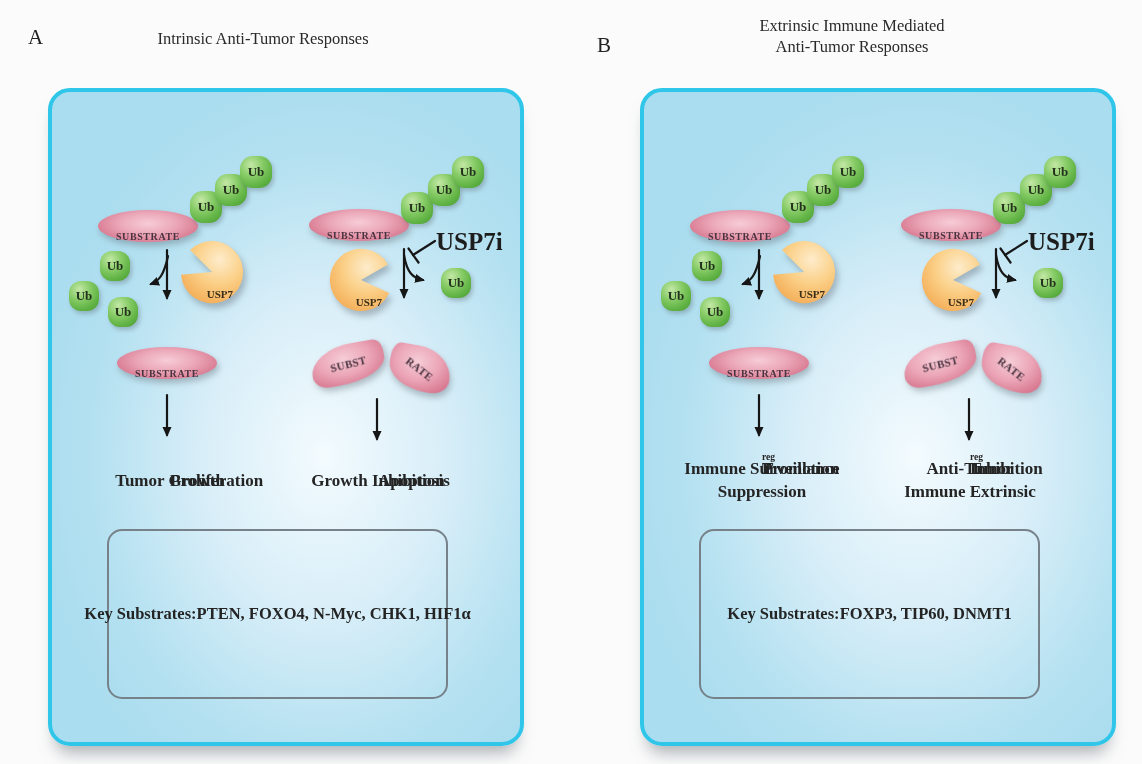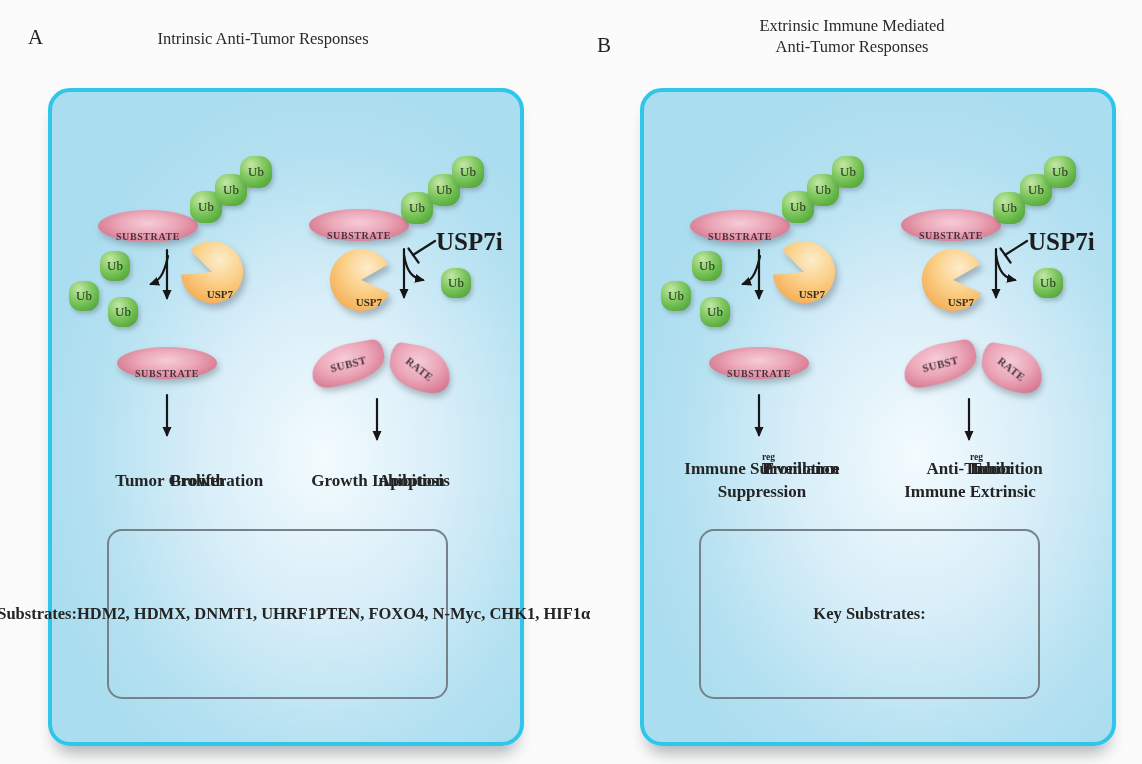--- a/index.html
+++ b/index.html
@@ -24,21 +24,21 @@
     display:flex;align-items:flex-end;justify-content:center;
     filter:drop-shadow(2px 4px 3px rgba(90,100,110,.4));
   }
   .substrate span{position:static;font-size:10px;font-weight:bold;letter-spacing:.6px;color:#4a3340;}
   .ub{
     width:32px;height:32px;border-radius:40%;
     background:radial-gradient(circle at 35% 28%, #c4e8a6 0%, #86cb66 38%, #5fb243 70%, #4a9a33 100%);
     display:flex;align-items:center;justify-content:center;
     filter:drop-shadow(2px 3px 2px rgba(90,100,110,.35));
   }
-  .ub span{position:static;font-size:13px;font-weight:normal;color:#23301c;}
+  .ub span{position:static;font-size:13px;font-weight:bold;color:#23301c;}
   .ub.small{width:30px;height:30px;}
   .pacman{width:66px;height:66px;filter:drop-shadow(3px 5px 3px rgba(90,100,110,.4));}
   .pacman svg{position:absolute;left:0;top:0;}
   .usp7-label{left:0;right:12px;bottom:5px;text-align:right;font-size:11px;font-weight:bold;color:#3a2d18;}
   .usp7i-label{font-size:25px;font-weight:bold;color:#1d1d1d;}
   .cleave{
     background:radial-gradient(ellipse at 45% 35%, #f6ccd7 0%, #eba6b7 45%, #d97b93 80%, #cc6a84 100%);
     display:flex;align-items:center;justify-content:center;
     filter:drop-shadow(2px 4px 3px rgba(90,100,110,.4));
   }
@@ -182,21 +182,20 @@
         <span></span>
         <sub></sub>
         <span>Apoptosis</span>
       </div>
     <div>Growth Inhibition</div>
     <div></div>
   </div>
 
   <div class="keybox">
     <div>Key Substrates:</div>
-    <div>HDM2, HDMX, DNMT1, UHRF1</div>
     <div>PTEN, FOXO4, N-Myc, CHK1, HIF1α</div>
   </div>
 </div>
 
 <div class="panel" style="left:640px;top:88px">
   <svg class="arrows" width="468" height="650">
     <g stroke="#161616" stroke-width="2.2" fill="none" stroke-linecap="round">
       <path d="M115,158 L115,206" marker-end="url(#ah)"></path>
       <path d="M116,164 C112,183 107,189 99,192" marker-end="url(#ah)"></path>
       <path d="M115,303 L115,343" marker-end="url(#ah)"></path>
@@ -281,16 +280,17 @@
         <span>T</span>
         <sub>reg</sub>
         <span>Inhibition</span>
       </div>
     <div>Anti-Tumor</div>
     <div>Immune Extrinsic</div>
   </div>
 
   <div class="keybox">
     <div>Key Substrates:</div>
+    <div>FOXP3, TIP60, DNMT1</div>
     <div></div>
     <div></div>
   </div>
 </div>
 
 </body></html>

